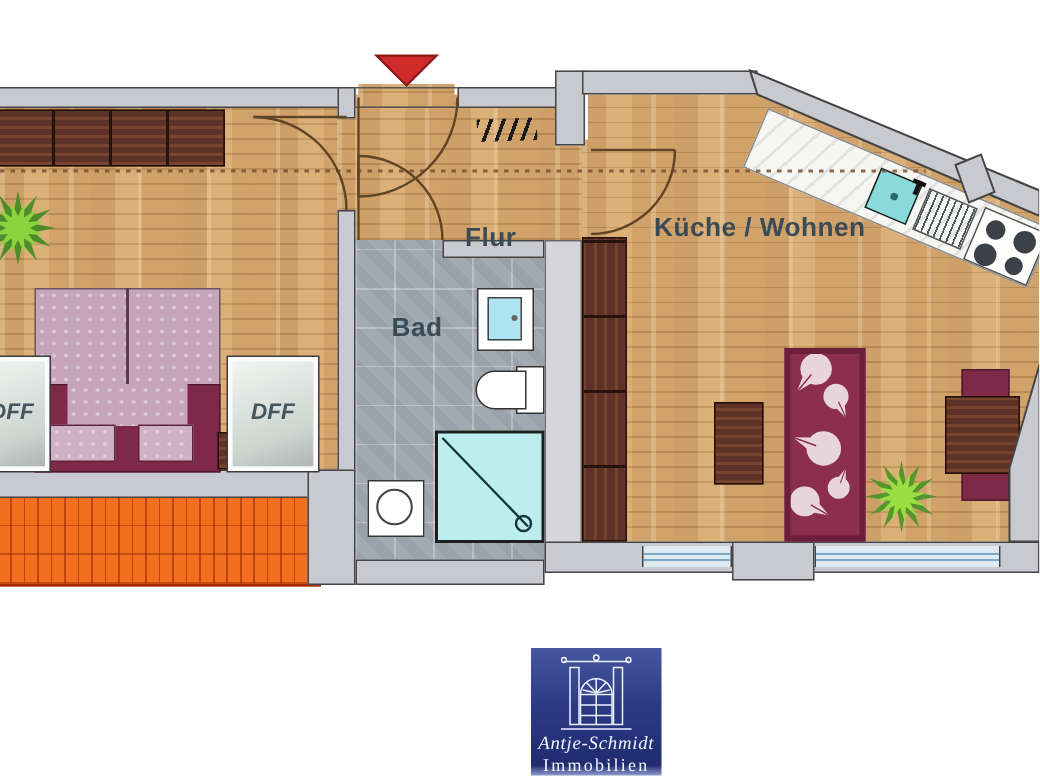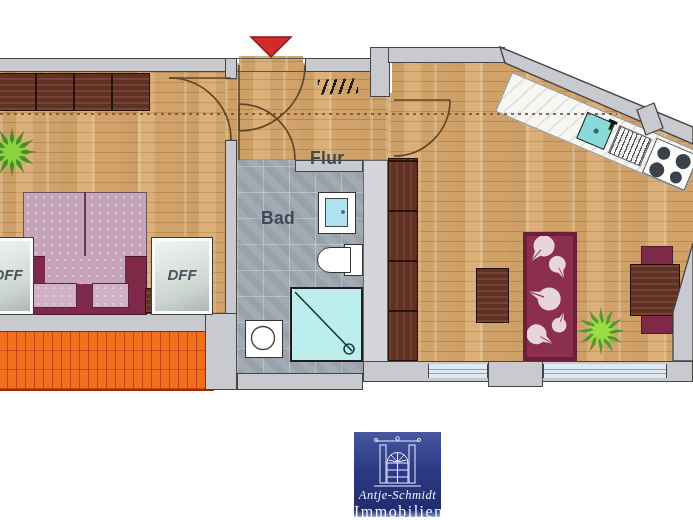--- a/index.html
+++ b/index.html
@@ -53,21 +53,21 @@
   .hatch{background-image:repeating-linear-gradient(112deg, #1c1c1c 0 2.4px, rgba(0,0,0,0) 2.4px 8px);}
   
   .counter{background:#f6f6f3;border:1px solid #8a8a8a;box-sizing:border-box;
     background-image:repeating-linear-gradient(115deg, rgba(140,140,150,.18) 0 2px, rgba(0,0,0,0) 2px 11px);}
   .drain{background-image:repeating-linear-gradient(90deg, #4e565e 0 1.2px, rgba(0,0,0,0) 1.2px 4.5px);}
   
   #logo{background:linear-gradient(180deg,#46569f 0%, #2c3a86 45%, #202c6e 92%, #8e9cce 100%);
         z-index:8;margin-left:48px;}
   #logo .script{font-family:"Liberation Serif", serif;font-style:italic;color:#f2f4ff;
         font-size:12.5px;text-align:center;letter-spacing:.5px;}
-  #logo .serif{font-family:"Liberation Serif", serif;color:#f4f6ff;font-size:16px;
+  #logo .serif{font-family:"Liberation Serif", serif;color:#f4f6ff;font-size:12px;
         text-align:center;letter-spacing:1.5px;}
   svg{display:block;}
   #overlay{position:absolute;left:0;top:0;z-index:6;pointer-events:none;}
 </style>
 </head>
 <body>
 
 <div id="stage">
 
   <div class="abs wood" style="left:0;top:65px;width:225px;height:248px;"></div>
@@ -187,20 +187,21 @@
       <line x1="239" y1="65" x2="239" y2="131"></line>
       <path d="M239,104 A56,56 0 0 1 295,160"></path>
       <line x1="239" y1="104" x2="239" y2="160"></line>
       <path d="M450,100 A56,56 0 0 1 394,156"></path>
       <line x1="394" y1="100" x2="450" y2="100"></line>
     </g>
     <polygon points="251,37 291,37 271,57" fill="#cf2b2b" stroke="#8a1818" stroke-width="1.5"></polygon>
   </svg>
 
   <div class="abs roomlabel" style="left:310px;top:128px;margin-top:20px;">Flur</div>
+  <div class="abs roomlabel" style="left:436px;top:141px;">Küche / Wohnen</div>
   <div class="abs roomlabel" style="left:261px;top:208px;">Bad</div>
   <div class="abs dff" style="left:-14px;top:266px;width:44px;">DFF</div>
   <div class="abs dff" style="left:152px;top:266px;width:60px;">DFF</div>
 
   <div id="logo" class="abs" style="left:306px;top:432px;width:87px;height:85px;">
     <svg width="87" height="54" viewBox="0 0 87 54" style="margin-top:3px;">
       <g stroke="#eef1ff" stroke-width="1" fill="none">
         <line x1="22" y1="6" x2="65" y2="6"></line>
         <circle cx="22" cy="5" r="1.6"></circle>
           <circle cx="65" cy="5" r="1.6"></circle>

